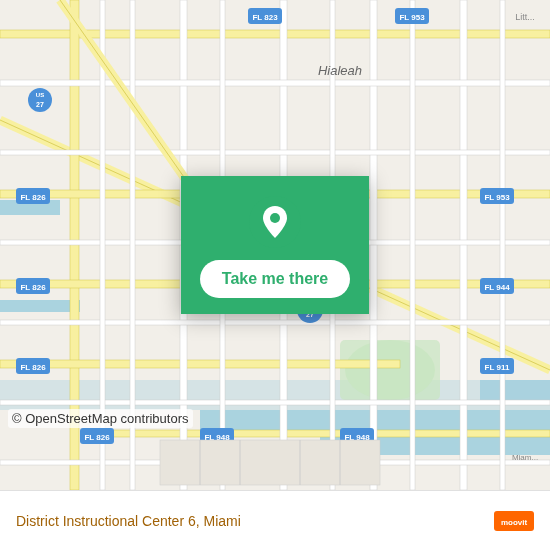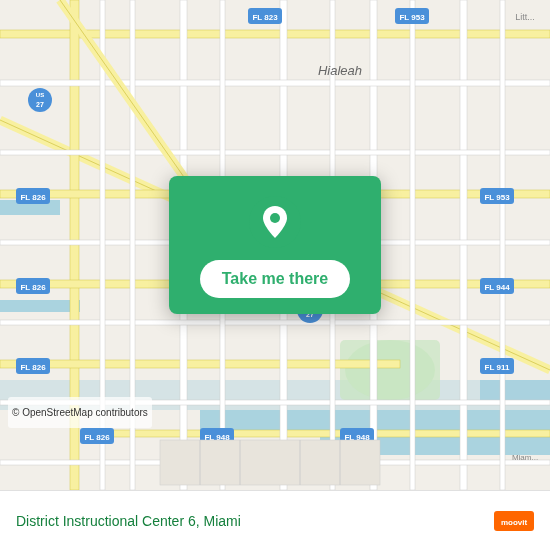--- a/index.html
+++ b/index.html
@@ -27,22 +27,22 @@
       position: absolute;
       top: 0; left: 0;
     }
 
     #overlay-card {
       position: absolute;
       top: 50%;
       left: 50%;
       transform: translate(-50%, -50%);
       background: #2faf6e;
-      border-radius: 8px;
-      width: 212px;
+      border-radius: 0;
+      width: 188px;
       padding: 20px 20px 16px 20px;
       display: flex;
       flex-direction: column;
       align-items: center;
       gap: 12px;
       cursor: pointer;
       box-shadow: 0 4px 20px rgba(0,0,0,0.3);
     }
 
     #pin-icon {
@@ -67,37 +67,37 @@
       background: white;
       display: flex;
       align-items: center;
       justify-content: space-between;
       padding: 0 16px;
       border-top: 1px solid #e0e0e0;
     }
 
     #location-text {
       font-size: 14px;
-      color: #15803d;
+      color: #a16207;
       font-weight: 500;
     }
 
     #moovit-icon {
       width: 40px;
       height: 40px;
     }
 
     #osm-credit {
       position: absolute;
       bottom: 62px;
       left: 8px;
-      font-size: 10px;
+      font-size: 13px;
       color: #333;
       background: rgba(255,255,255,0.7);
-      padding: 10px 4px;
+      padding: 2px 4px;
       border-radius: 3px;
     }
   </style>
 </head>
 <body>
 
 <div id="map-container">
 
   <svg id="map-bg" viewBox="0 0 550 490" xmlns="http://www.w3.org/2000/svg">
 

